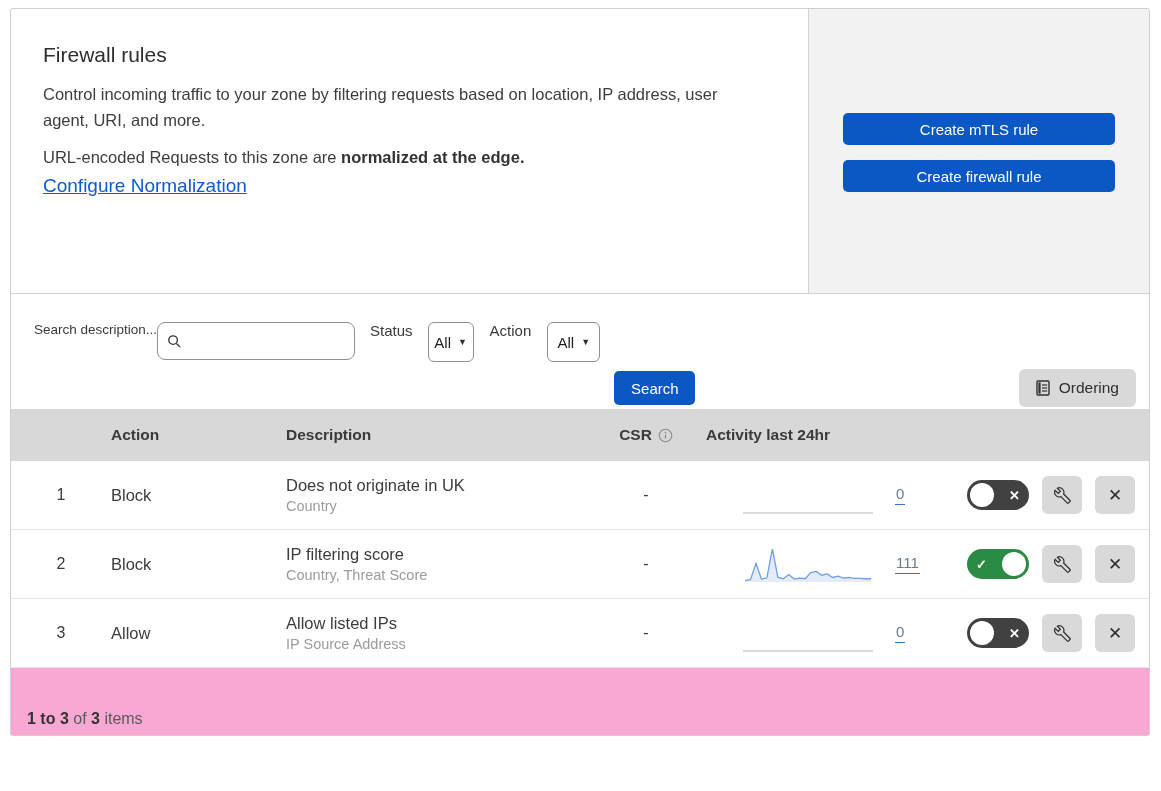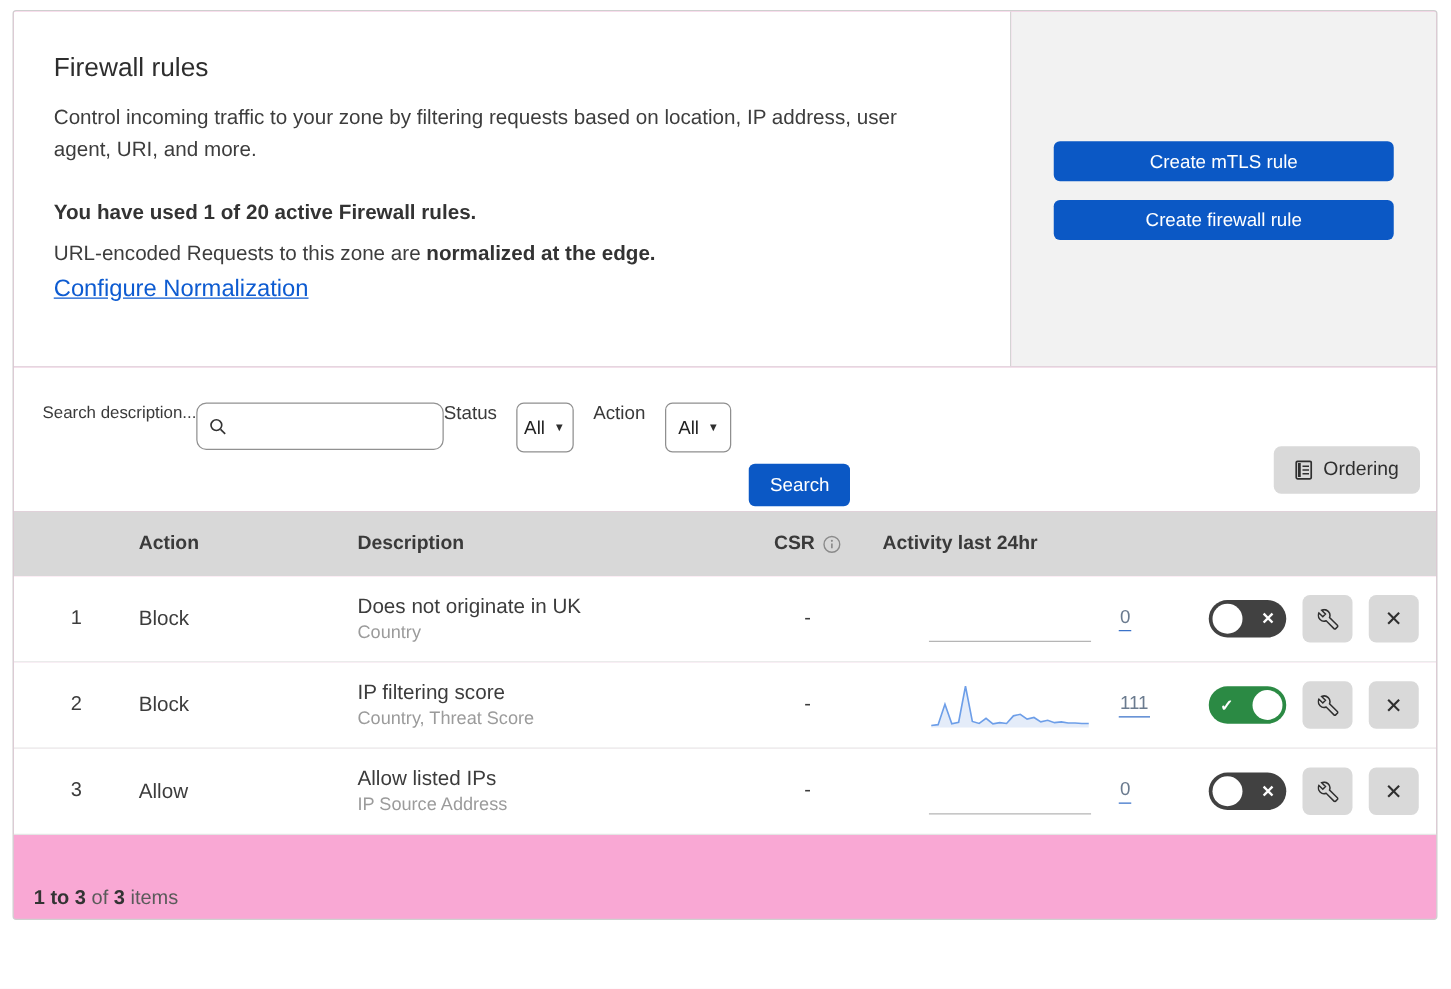--- a/index.html
+++ b/index.html
@@ -36,21 +36,21 @@
   .dd { height:40px; border:1px solid #8f8f8f; border-radius:6px; background:#fff;
         display:flex; align-items:center; justify-content:center; gap:7px;
         font-size:15px; color:#222; cursor:pointer; }
   .dd-status { width:46px; margin-left:15px; }
   .dd-action { width:53px; margin-left:16px; }
   .caret { font-size:9px; color:#2f2f2f; line-height:1; }
   .btn-search { margin-left:14px; align-self:flex-end; margin-bottom:4px; width:81px; height:34px;
                 background:#0b58c5; color:#fff; border:none; border-radius:5px; font-size:15px;
                 font-family:inherit; cursor:pointer; }
   .fspacer { flex:1; }
-  .btn-ordering { align-self:flex-end; margin-bottom:14px; height:38px; padding:0 17px;
+  .btn-ordering { align-self:flex-end; margin-bottom:2px; height:38px; padding:0 17px;
                   background:#d9d9d9; border:none; border-radius:6px; font-family:inherit;
                   display:flex; align-items:center; gap:9px; font-size:15.5px; color:#2f2f2f; cursor:pointer; }
 
   
   .grid-cols { display:grid; grid-template-columns:100px 175px 310px 100px 1fr 190px; align-items:center; }
   .thead { height:52px; background:#d8d8d8; font-size:15.5px; font-weight:700; color:#3a3a3a; }
   .th-csr { display:flex; align-items:center; justify-content:center; gap:6px; }
   .th-activity { padding-left:10px; }
   .row { height:69px; border-bottom:1px solid #e5e5e5; background:#fff; }
   .cell-num { text-align:center; font-size:16px; color:#3c3c3c; }
@@ -89,21 +89,20 @@
 </style>
 </head>
 <body>
 
 <div class="card">
 
   <div class="top">
     <div class="top-left">
       <h1 class="page-title">Firewall rules</h1>
       <p class="desc">Control incoming traffic to your zone by filtering requests based on location, IP address, user agent, URI, and more.</p>
-      <p class="usage">You have used 1 of 20 active Firewall rules.</p>
       <p class="norm"><span>URL-encoded Requests to this zone are </span><span class="bold">normalized at the edge.</span></p>
       <a class="link">Configure Normalization</a>
     </div>
     <div class="top-right">
       <button class="btn-primary">Create mTLS rule</button>
       <button class="btn-primary">Create firewall rule</button>
     </div>
   </div>
 
   <div class="filters">
@@ -111,21 +110,21 @@
       <span class="flabel">Search description...</span>
       <div class="search-box">
         <svg width="15" height="15" viewBox="0 0 16 16">
           <circle cx="6.5" cy="6.5" r="4.6" fill="none" stroke="#333" stroke-width="1.4"></circle>
           <line x1="10.1" y1="10.1" x2="14" y2="14" stroke="#333" stroke-width="1.4"></line>
         </svg>
         <input type="text" style="">
       </div>
     </div>
     <div class="fcol">
-      <span class="flabel dd-label" style="">Status</span>
+      <span class="flabel dd-label" style="margin-left:15px;">Status</span>
       <div class="dd dd-status">
         <span>All</span>
         <span class="caret">▼</span>
       </div>
     </div>
     <div class="fcol">
       <span class="flabel dd-label" style="margin-left:16px;">Action</span>
       <div class="dd dd-action">
         <span>All</span>
         <span class="caret">▼</span>

